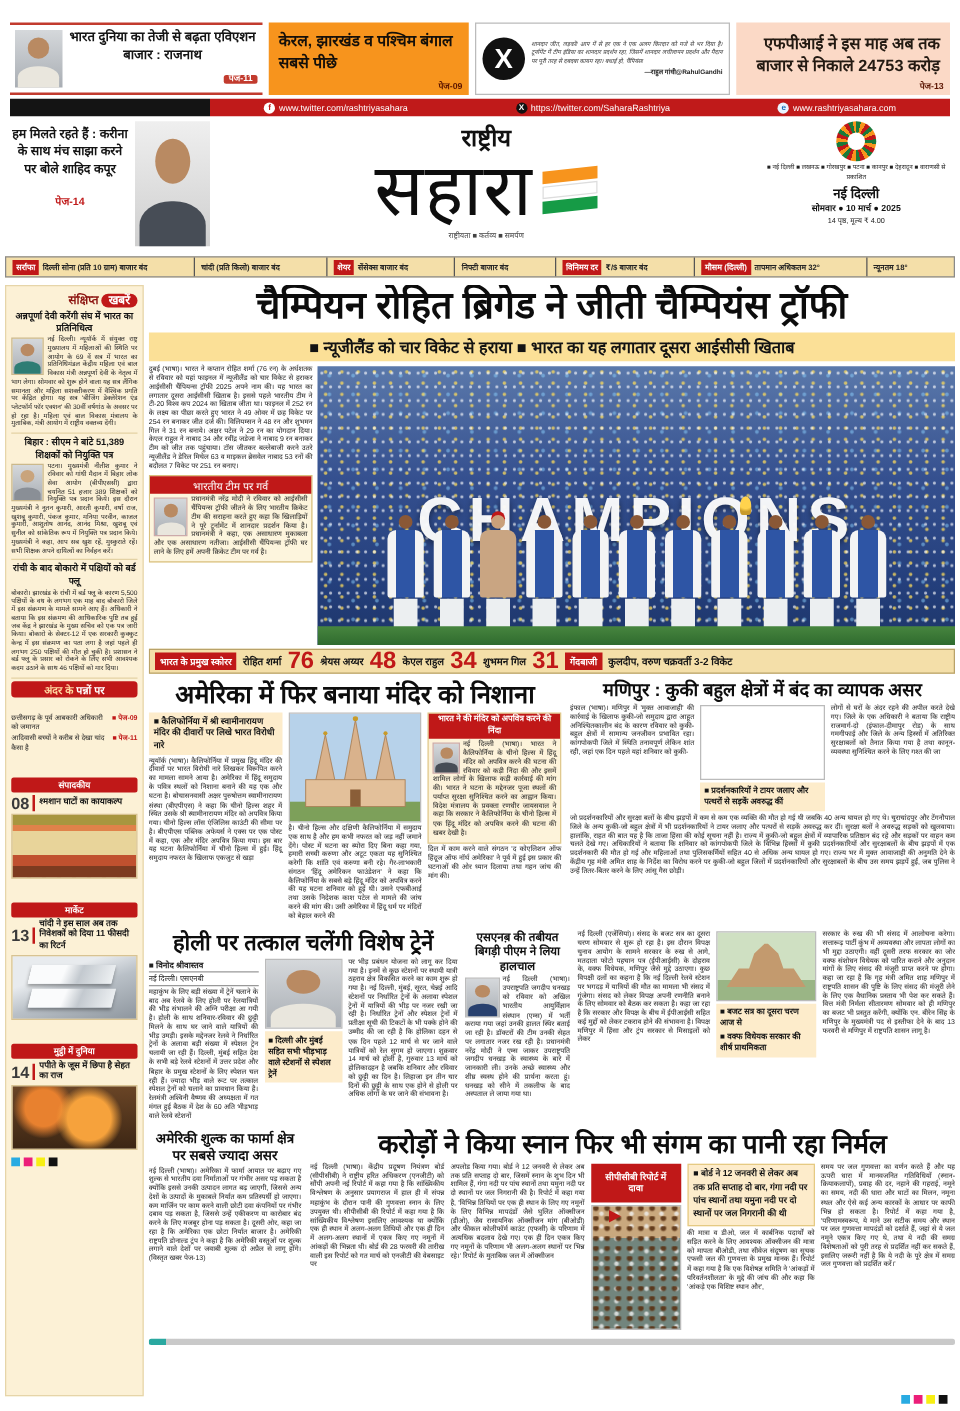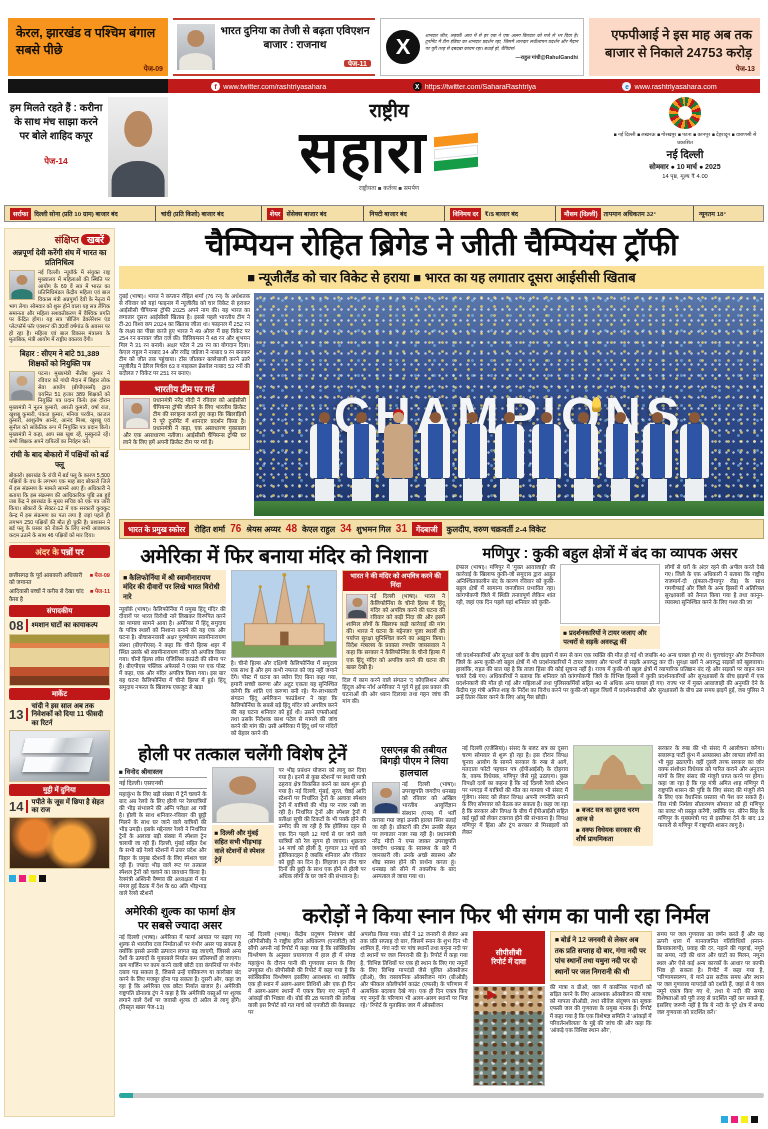--- a/index.html
+++ b/index.html
@@ -38,21 +38,21 @@
   .mast-left .pg{font-size:8.5px;font-weight:bold;color:#c01a1a;text-align:center;margin-top:12px}
   .portrait{background:linear-gradient(180deg,#d5d8db 0%,#a9aeb4 100%);position:relative;overflow:hidden;flex:none}
   .portrait::before{content:"";position:absolute;top:14%;left:50%;transform:translateX(-50%);width:46%;height:36%;border-radius:50%;background:#b98a62}
   .portrait::after{content:"";position:absolute;bottom:-4%;left:50%;transform:translateX(-50%);width:88%;height:40%;border-radius:48% 48% 0 0;background:#474d56}
   .p-light::after{background:#e9e6dd}.p-teal::after{background:#2e7d74}.p-blue::after{background:#28406e}
   .p-gray::before{background:#c9a47c}.p-gray::after{background:#8a8f96}
   .shahid{position:absolute;right:0;top:2px;width:60px;height:100px;background:linear-gradient(180deg,#efefef,#cfcfcf)}
   .mast-center{flex:1;text-align:center;padding-top:2px}
   .mast-top{font-size:19px;font-weight:bold;color:#111}
   .mast-main-row{display:flex;justify-content:center;align-items:center;gap:8px}
-  .mast-main{font-size:58px;font-weight:bold;color:#0d0d0d;line-height:1.02;letter-spacing:1px;font-family:"Liberation Serif","DejaVu Serif",serif}
+  .mast-main{font-size:58px;font-weight:normal;color:#0d0d0d;line-height:1.02;letter-spacing:1px;font-family:"Liberation Serif","DejaVu Serif",serif}
   .flag{width:44px;height:36px;display:flex;flex-direction:column;gap:2px;transform:skewY(-6deg)}
   .flag i{display:block;height:10px}
   .flag .f1{background:#f7941d}.flag .f2{background:#fff;border:1px solid #ddd}.flag .f3{background:#169b46}
   .mast-tagline{font-size:6px;color:#444;margin-top:2px}
   .mast-right{width:150px;text-align:center;padding-top:2px}
   .sunburst{width:32px;height:32px;margin:0 auto 2px;border-radius:50%;background:repeating-conic-gradient(#1a7a3a 0 14deg,#f7941d 14deg 28deg,#c01818 28deg 42deg);position:relative}
   .sunburst::after{content:"";position:absolute;inset:9px;border-radius:50%;background:#fff}
   .editions{font-size:5px;color:#222;line-height:1.5}
   .mcity{font-size:10.5px;font-weight:bold;color:#111;margin-top:1px}
   .mdate{font-size:7px;font-weight:bold;color:#111;margin-top:1px}
@@ -71,42 +71,42 @@
   .sb-head .w2{background:#c01818;color:#fff;border-radius:7px;padding:0 6px;margin-left:2px}
   .brief{border-bottom:1px solid #e3d2a4;padding-bottom:3px;margin-bottom:2px}
   .brief-title{font-size:7.4px;font-weight:bold;text-align:center;line-height:1.3;color:#141414;margin-bottom:2px}
   .brief-body{font-size:5.3px;line-height:1.27;text-align:justify;color:#1c1c1c}
   .sb-photo{float:left;width:26px;height:30px;margin:1px 3px 1px 0;border:1px solid #cbb98c}
   .inner{margin-top:2px}
   .sb-head2{text-align:center;font-size:8.5px;font-weight:bold;background:#c01818;color:#fff;border-radius:3px;padding:1px 0;margin-bottom:14px}
   .sb-head2 .w1{color:#ffd9a0}
   .ip-item{display:flex;justify-content:space-between;gap:3px;font-size:5.6px;line-height:1.3;color:#1c1c1c;margin-bottom:2px}
   .ip-page{color:#c01818;font-weight:bold;white-space:nowrap}
-  .sb-section{margin-top:2px}
+  .sb-section{margin-top:19px}
   .sb-label{background:#c01818;color:#fff;text-align:center;font-size:7px;font-weight:bold;padding:1.5px 0;border-radius:2px}
   .sb-sec-row{display:flex;align-items:center;gap:3px;margin-top:2px}
   .sb-num{font-size:13px;font-weight:bold;color:#3a3a3a;border-right:2px solid #c01818;padding-right:3px;line-height:1}
   .sb-sec-title{font-size:6.9px;font-weight:bold;line-height:1.25;color:#141414}
   .thumb{width:100%;height:52px;margin-top:2px;border:1px solid #d8c392}
   .thumb-editorial{background:linear-gradient(180deg,#a8963f 0 16%,#e0824a 16% 26%,#e8d49a 26% 64%,#c0512f 64% 82%,#7d3b20 82%),repeating-linear-gradient(90deg,rgba(120,80,30,.25) 0 3px,transparent 3px 12px)}
   .thumb-market{background:linear-gradient(160deg,#e8ebee 0 30%,#b9c0c7 55%,#8e969e 100%);position:relative}
   .thumb-market::before,.thumb-market::after{content:"";position:absolute;left:14%;width:68%;height:30%;background:linear-gradient(100deg,#fafbfc 0 40%,#c3c9cf 60%,#eef1f3 100%);transform:skewX(-14deg);box-shadow:0 2px 3px rgba(0,0,0,.35)}
   .thumb-market::before{top:14%}.thumb-market::after{top:52%}
   .thumb-juice{background:radial-gradient(circle at 62% 52%,#f6a23c 0 26%,rgba(246,162,60,0) 40%),radial-gradient(circle at 25% 35%,#e8812f 0 18%,rgba(232,129,47,0) 30%),linear-gradient(180deg,#6a4526,#3c2614)}
   .reg-marks{display:flex;gap:3px;margin-top:6px}
   .reg{width:7px;height:7px}
   .reg.c{background:#29abe2}.reg.m{background:#ec1e79}.reg.y{background:#f7ef13}.reg.k{background:#111}
   
   .main{position:absolute;top:228px;left:119px;width:645px;height:889px;overflow:hidden}
   .lead-hl{font-size:30px;font-weight:bold;text-align:center;line-height:1.12;color:#0c0c0c}
   .lead-sub{background:#fbe097;text-align:center;font-size:13px;font-weight:bold;color:#131313;padding:2.5px 0;margin:4px 0}
   .lead-row{display:flex;gap:4px}
   .lead-left{width:131px;flex:none}
   .pm-box{border:1px solid #d8bf7e;background:#fdf5dd;margin-top:3px;padding:3px}
-  .pm-title{background:#c01818;color:#fff;font-size:8.5px;font-weight:bold;text-align:center;padding:1.5px 0;margin:-3px -3px 2px}
+  .pm-title{background:#c01818;color:#fff;font-size:8.5px;font-weight:normal;text-align:center;padding:1.5px 0;margin:-3px -3px 2px}
   .modi{float:left;width:27px;height:31px;margin:1px 3px 1px 0;border:1px solid #caa}
   
   .lead-photo{flex:1;position:relative;height:223px;overflow:hidden;background:
     radial-gradient(circle,rgba(255,255,255,.65) 0 .8px,transparent 1.6px),
     radial-gradient(circle,rgba(255,220,90,.75) 0 .9px,transparent 1.8px),
     radial-gradient(circle,rgba(140,210,255,.5) 0 1px,transparent 2px),
     linear-gradient(180deg,#5b79ab 0,#35508f 40%,#243f7c 78%,#1d3568 100%);
     background-size:7px 11px,13px 9px,19px 15px,100% 100%}
   .champs{position:absolute;left:0;right:0;top:94px;text-align:center;font-size:50px;font-weight:bold;color:rgba(255,255,255,.95);letter-spacing:5px;text-shadow:0 2px 6px rgba(0,0,0,.45)}
   .turf{position:absolute;left:0;right:0;bottom:0;height:15px;background:linear-gradient(180deg,#47853f,#2f6b2e)}
@@ -116,21 +116,21 @@
   .player .pb{margin-top:1px;height:54px;border-radius:7px 7px 2px 2px;background:linear-gradient(90deg,#f4f4f4 0 23%,#2e55a5 23% 77%,#f4f4f4 77%)}
   .player .pl{height:24px;margin:1px 5px 0;background:#eceff1;border-radius:0 0 2px 2px}
   .player.cabin .ph{background:#caa07a;box-shadow:0 -3px 0 #c01818}
   .player.cabin .pb{background:#c9a582}
   .player.cabin .pl{background:#b5однако}
   .trophy{position:absolute;top:-15px;right:-3px;width:9px;height:15px;border-radius:50% 50% 25% 25%;background:radial-gradient(circle at 50% 28%,#ffd34d 0 48%,#c89b2a 70%)}
   
   .scores{display:flex;align-items:center;gap:5px;background:#f4dfa9;border:1px solid #b9a269;height:20px;margin-top:3px;padding:0 4px;overflow:hidden;white-space:nowrap}
   .score-label{background:#c01818;color:#fff;font-size:7.4px;font-weight:bold;padding:2px 4px}
   .sname{font-size:8px;font-weight:bold;color:#161616}
-  .sruns{font-size:10px;font-weight:bold;color:#c01818}
+  .sruns{font-size:19px;font-weight:bold;color:#c01818}
   
   .band2{display:flex;gap:7px;margin-top:6px}
   .sec-hl{font-size:20px;font-weight:bold;text-align:center;line-height:1.12;color:#0d0d0d;margin-bottom:3px}
   .temple{width:330px;flex:none}
   .manipur{flex:1}
   .manipur .sec-hl{font-size:14.5px}
   .cols{display:flex;gap:5px}
   .col{flex:1;min-width:0}
   .subbox{background:#fdeccb;font-size:7px;font-weight:bold;line-height:1.35;color:#151515;padding:3px 4px;margin-bottom:2px}
   .photo{width:100%;border:1px solid #bbb}
@@ -158,49 +158,49 @@
   .dh-photo{float:left;width:28px;height:32px;margin:1px 2px 1px 0;border:1px solid #bbb}
   .voter{flex:1}
   .voter .sec-hl{font-size:17.5px}
   .parliament{height:56px;background:linear-gradient(180deg,#cfe0c2 0 70%,#9ab585 70%);position:relative;overflow:hidden}
   .parliament::before{content:"";position:absolute;inset:8% 6% 12% 6%;background:#c39a6e;clip-path:polygon(4% 92%,18% 58%,30% 58%,36% 30%,48% 12%,52% 12%,64% 30%,70% 58%,82% 58%,96% 92%)}
   .band4{display:flex;gap:7px;margin-top:7px}
   .pharma{width:122px;flex:none}
   .ph-hl{font-size:10.8px;font-weight:bold;text-align:center;line-height:1.3;color:#0f0f0f;margin-bottom:2px}
   .sangam{flex:1}
   .sangam .sec-hl{font-size:21px;margin-bottom:4px}
-  .badge{background:#c01818;color:#fff;font-size:7.3px;font-weight:bold;text-align:center;line-height:1.25;padding:17px}
+  .badge{background:#c01818;color:#fff;font-size:7.3px;font-weight:bold;text-align:center;line-height:1.25;padding:6px}
   .kumbh{height:100px;margin-top:2px;position:relative;background:
      radial-gradient(circle at 30% 20%,rgba(90,50,20,.9) 0 1.5px,transparent 3px),
      radial-gradient(circle at 60% 60%,rgba(240,240,240,.8) 0 1.1px,transparent 2.4px),
      linear-gradient(180deg,#c9a87e 0 26%,#72857d 26% 100%);
      background-size:9px 8px,12px 10px,100% 100%}
   .kumbh::before{content:"";position:absolute;left:22%;top:4%;border-left:6px solid #c01818;border-top:5px solid transparent;border-bottom:5px solid transparent;transform:scaleX(1.6)}
   .yellow-box{background:#fdeccb;border:1px solid #e5ca83;font-size:7px;font-weight:bold;line-height:1.5;color:#151515;padding:3px 4px;margin-bottom:3px}
   .colP{width:72px;flex:none}
   .colY{width:102px;flex:none}
   .bottom-rule{height:5px;margin-top:7px;background:linear-gradient(90deg,#2aa8a0 0 14px,#c9c9c9 14px);border-radius:2px}
   .reg-right{position:absolute;right:10px;bottom:6px;display:flex;gap:3px}
 </style>
 </head>
 <body>
 
 <div class="page">
 
   <div class="top-teasers">
-    <div class="teaser teaser-orange">
-      <div class="tt">केरल, झारखंड व पश्चिम बंगाल सबसे पीछे</div>
-      <div class="tpage">पेज-09</div>
-    </div>
     <div class="teaser teaser-aviation">
       <div class="portrait p-light" style="width:38px;height:46px"></div>
       <div style="flex:1">
         <div class="tt">भारत दुनिया का तेजी से बढ़ता एविएशन बाजार : राजनाथ</div>
         <div style="text-align:right;margin-top:1px"><span class="tpage" style="position:static">पेज-11</span></div>
       </div>
+    </div>
+    <div class="teaser teaser-orange">
+      <div class="tt">केरल, झारखंड व पश्चिम बंगाल सबसे पीछे</div>
+      <div class="tpage">पेज-09</div>
     </div>
     <div class="teaser teaser-quote">
       <div class="x-logo">X</div>
       <div style="flex:1">
         <div class="quote-text">शानदार जीत, लड़कों! आप में से हर एक ने एक अलग किरदार को मजे से भर दिया है। टूर्नामेंट में टीम इंडिया का शानदार प्रदर्शन रहा, जिसमें शानदार लचीलापन प्रदर्शन और मैदान पर पूरी तरह से दबदबा कायम रहा। बधाई हो, चैंपियंस!</div>
         <div class="quote-author">—राहुल गांधी@RahulGandhi</div>
       </div>
     </div>
     <div class="teaser teaser-pink">
       <div class="tt">एफपीआई ने इस माह अब तक बाजार से निकाले 24753 करोड़</div>
@@ -422,21 +422,21 @@
       <span class="score-label">भारत के प्रमुख स्कोरर</span>
       <span class="sname">रोहित शर्मा</span>
         <span class="sruns">76</span>
       <span class="sname">श्रेयस अय्यर</span>
         <span class="sruns">48</span>
       <span class="sname">केएल राहुल</span>
         <span class="sruns">34</span>
       <span class="sname">शुभमन गिल</span>
         <span class="sruns">31</span>
       <span class="score-label">गेंदबाजी</span>
-      <span class="sname">कुलदीप, वरुण चक्रवर्ती 2-4 विकेट</span>
+      <span class="sname">कुलदीप, वरुण चक्रवर्ती 3-2 विकेट</span>
     </div>
 
     <div class="band2">
       <section class="temple">
         <h2 class="sec-hl">अमेरिका में फिर बनाया मंदिर को निशाना</h2>
         <div class="cols">
           <div class="col">
             <div class="subbox">■ कैलिफोर्निया में श्री स्वामीनारायण मंदिर की दीवारों पर लिखे भारत विरोधी नारे</div>
             <div class="t">न्यूयॉर्क (भाषा)। कैलिफोर्निया में प्रमुख हिंदू मंदिर की दीवारों पर भारत विरोधी नारे लिखकर विरूपित करने का मामला सामने आया है। अमेरिका में हिंदू समुदाय के पवित्र स्थलों को निशाना बनाने की यह एक और घटना है।
      बोचासनवासी अक्षर पुरुषोत्तम स्वामीनारायण संस्था (बीएपीएस) ने कहा कि चीनो हिल्स शहर में स्थित उसके श्री स्वामीनारायण मंदिर को अपवित्र किया गया। चीनो हिल्स लॉस एंजिलिस काउंटी की सीमा पर है।

